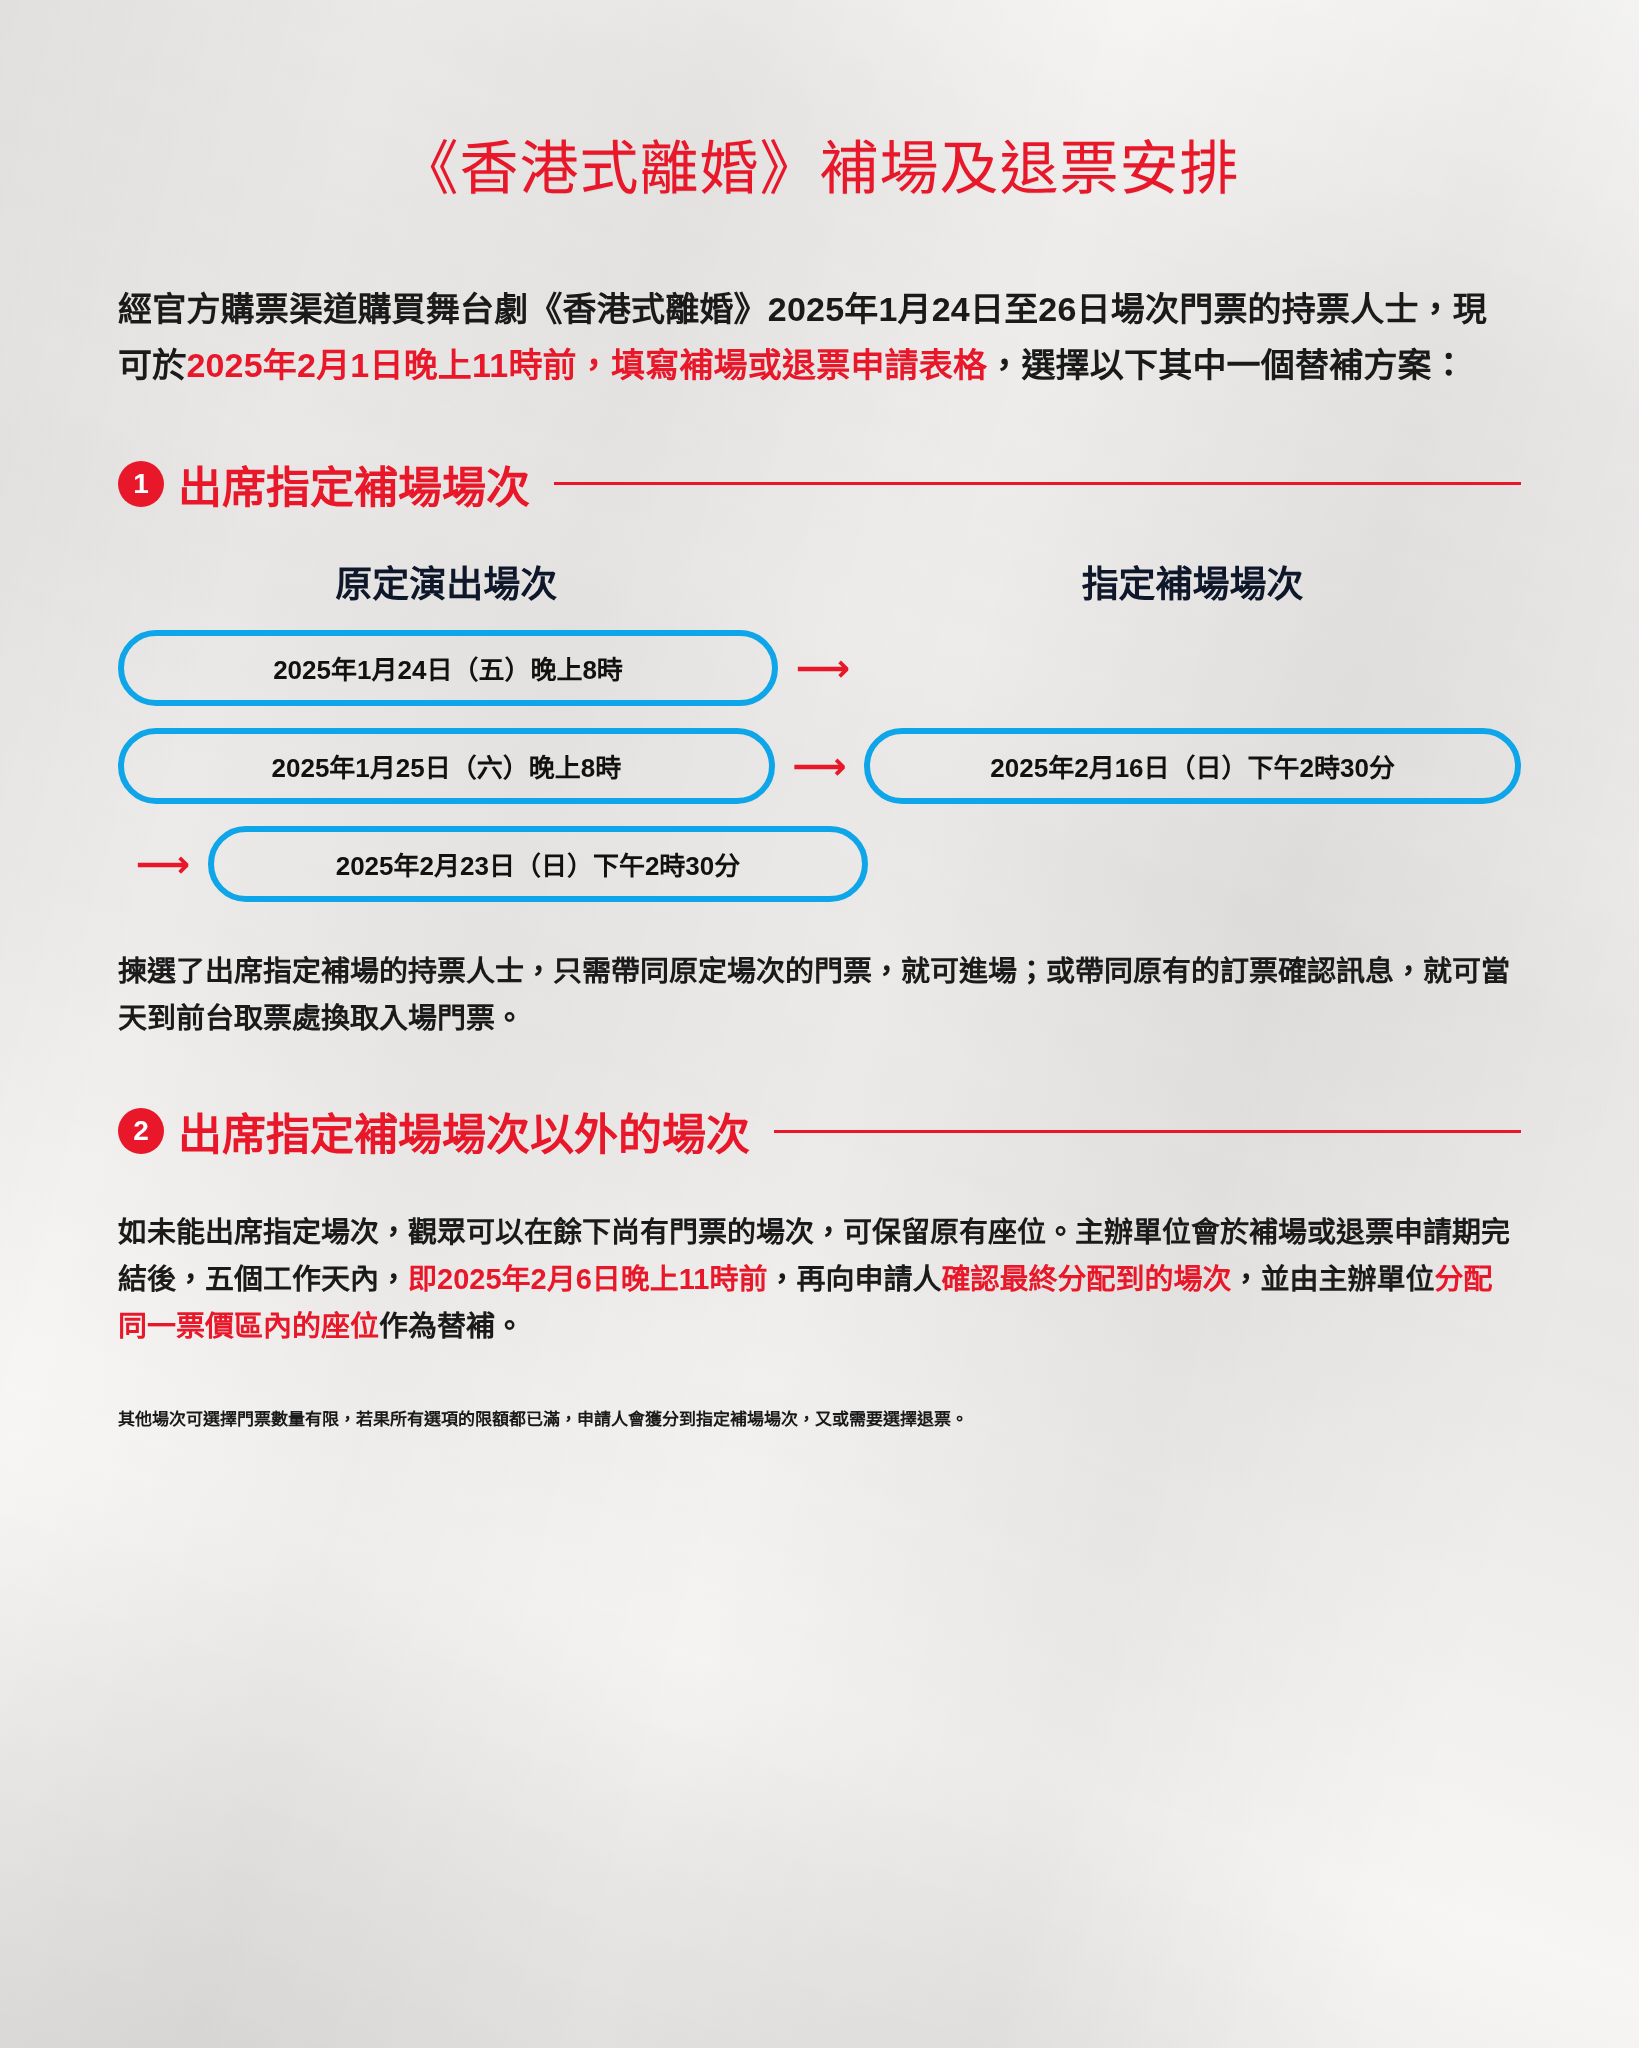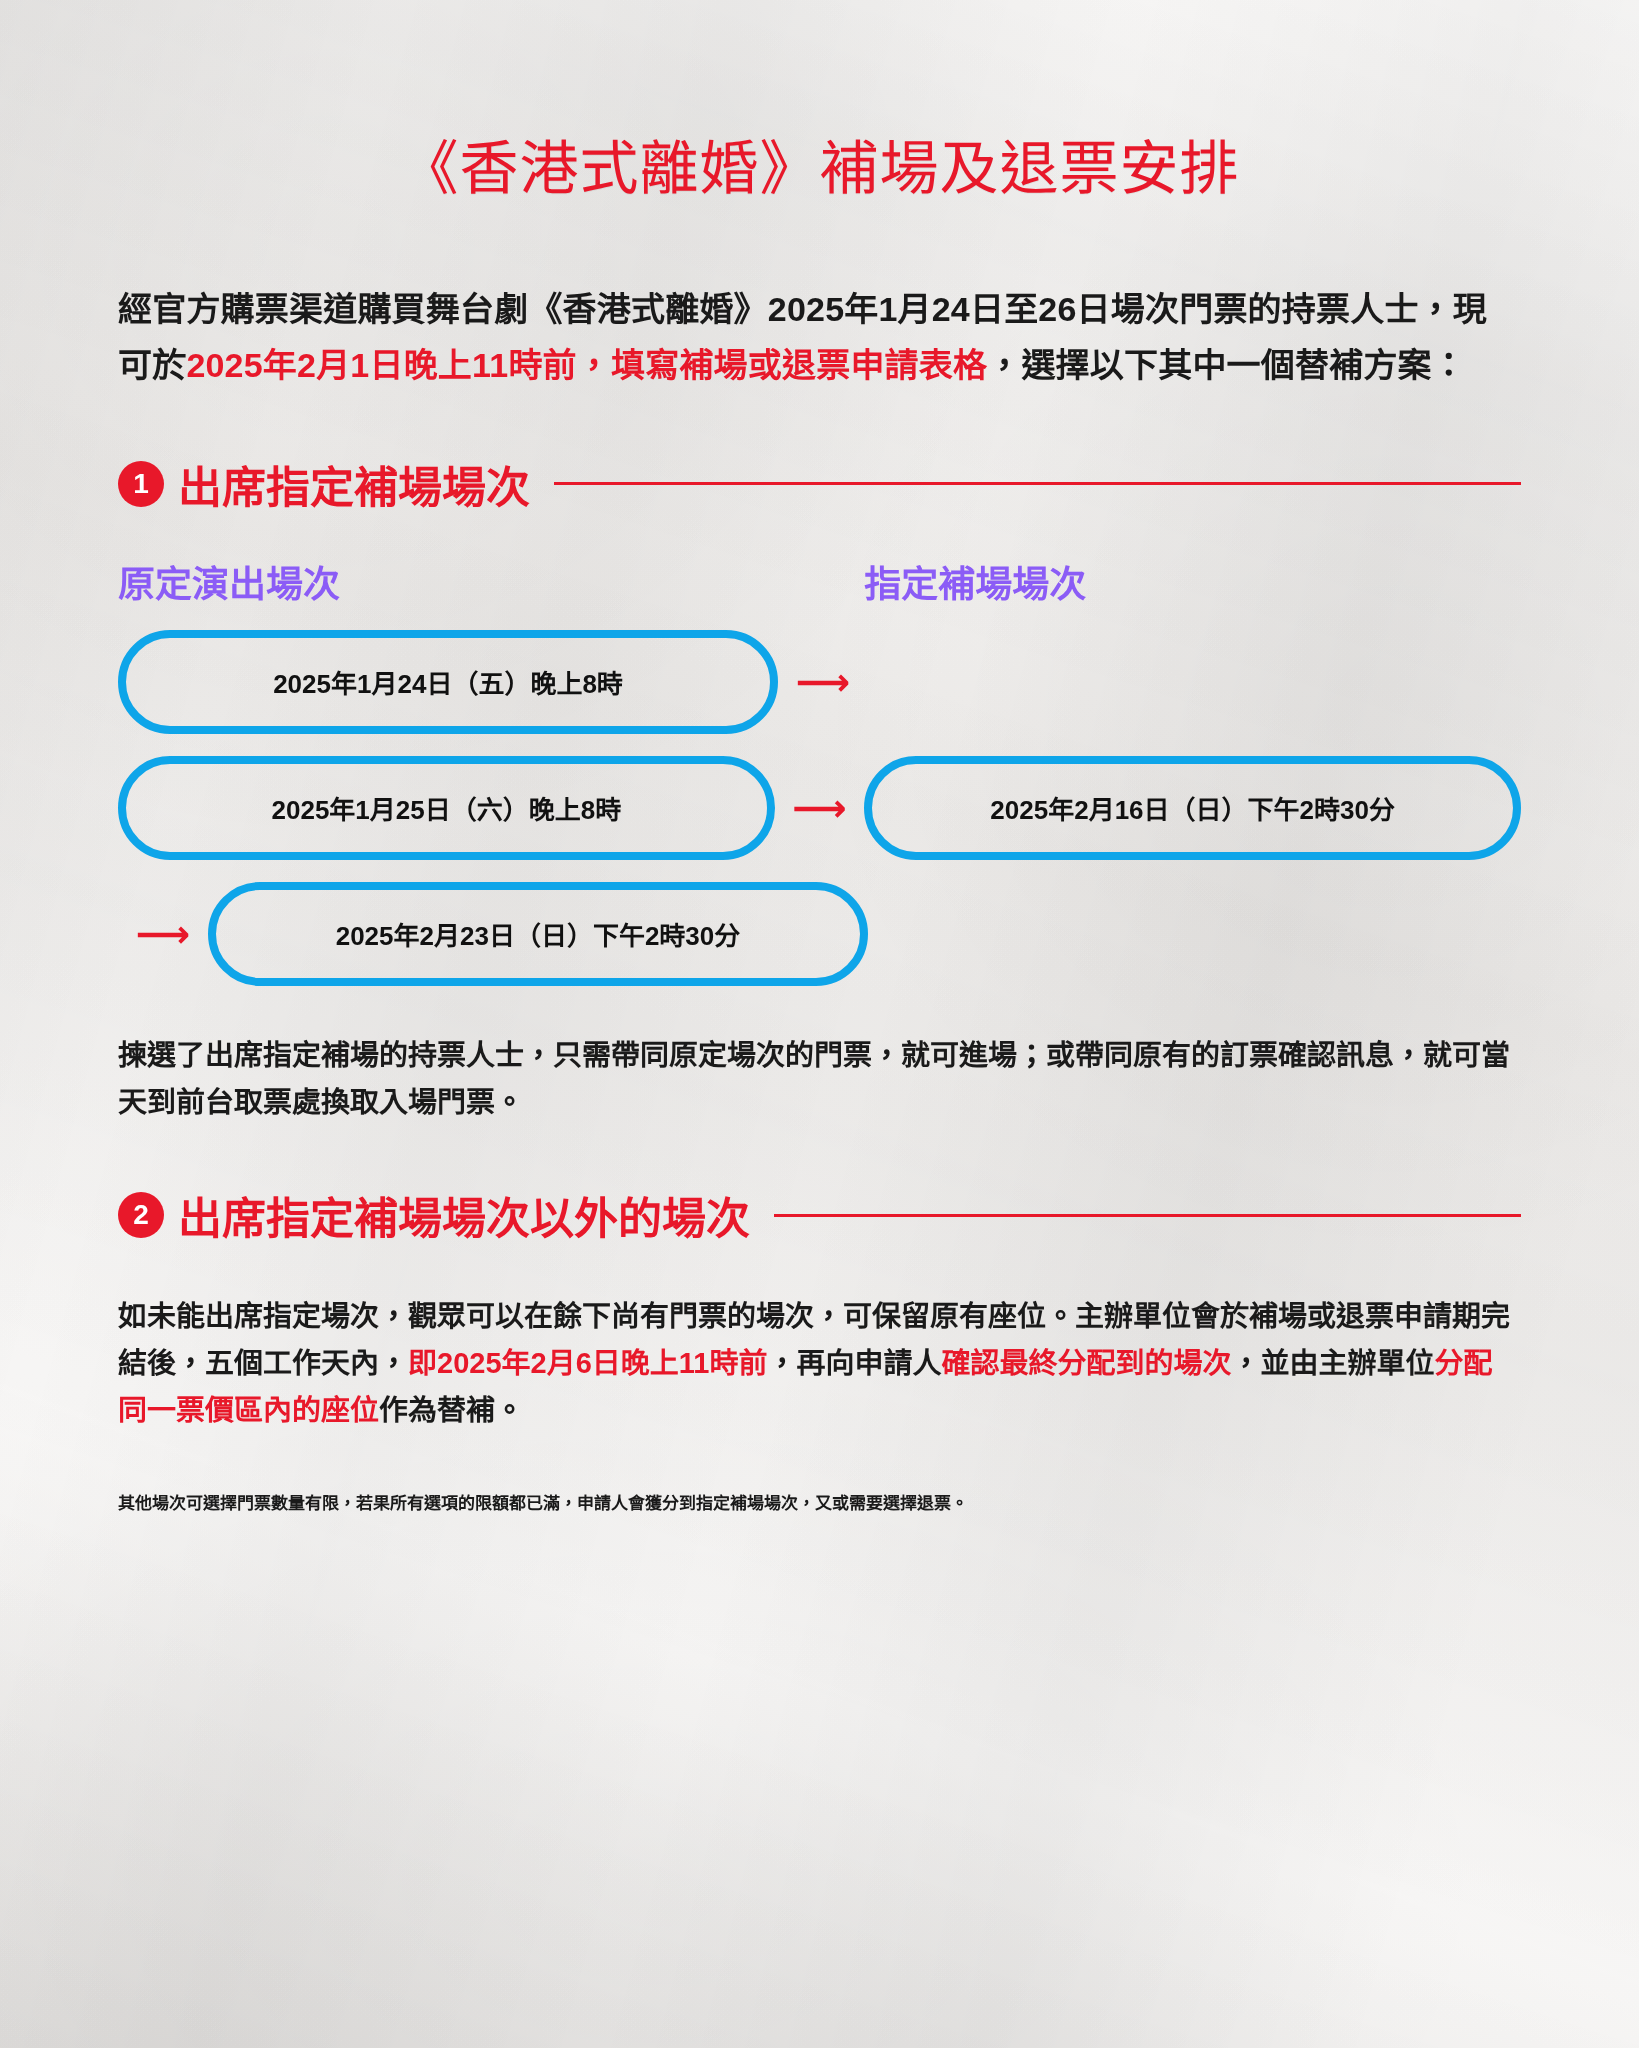--- a/index.html
+++ b/index.html
@@ -89,37 +89,38 @@
     font-size: 29px;
     line-height: 1.62;
     font-weight: bold;
     margin-top: 46px;
   }
   .col-heads {
     display: flex;
     margin-top: 38px;
   }
   .col-head {
-    color: #8b5cf6;
+    color: #0f172a;
     font-size: 37px;
     font-weight: bold;
+    text-align: center;
   }
   .col-head.left { width: 660px; }
   .col-head.spacer { width: 90px; }
   .col-head.right { width: 660px; }
 
   .sched-row {
     display: flex;
     align-items: center;
     margin-top: 22px;
   }
   .pill {
-    border: 8px solid #0ea5e9;
+    border: 6px solid #0ea5e9;
     border-radius: 60px;
-    height: 104px;
+    height: 76px;
     display: flex;
     align-items: center;
     justify-content: center;
     font-size: 26px;
     font-weight: bold;
     color: #111;
     box-sizing: border-box;
   }
   .pill.left { width: 660px; }
   .pill.right { width: 660px; }

